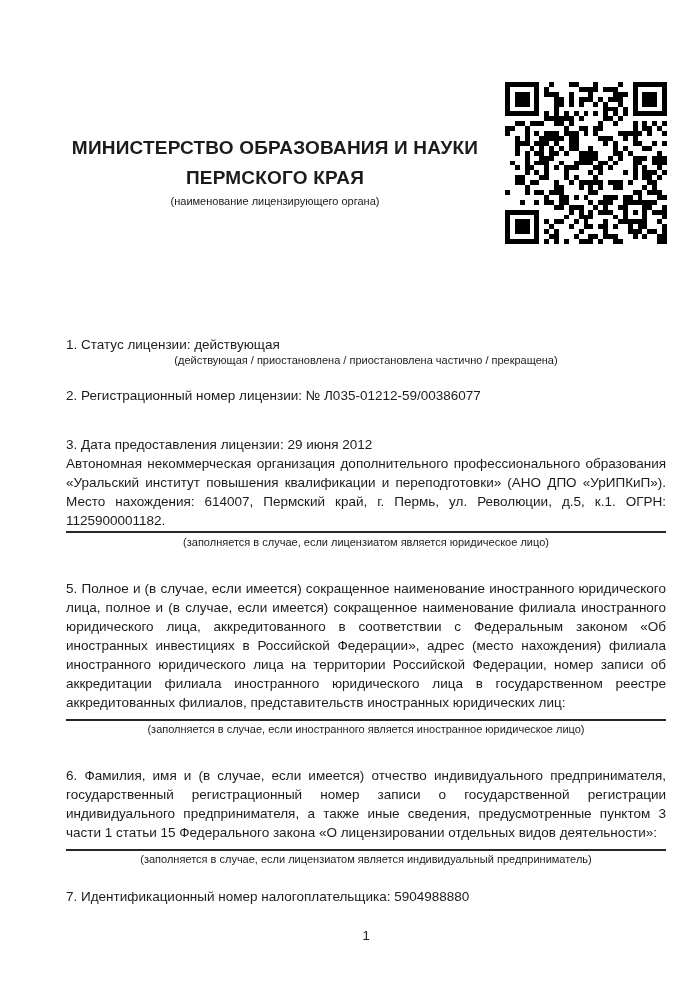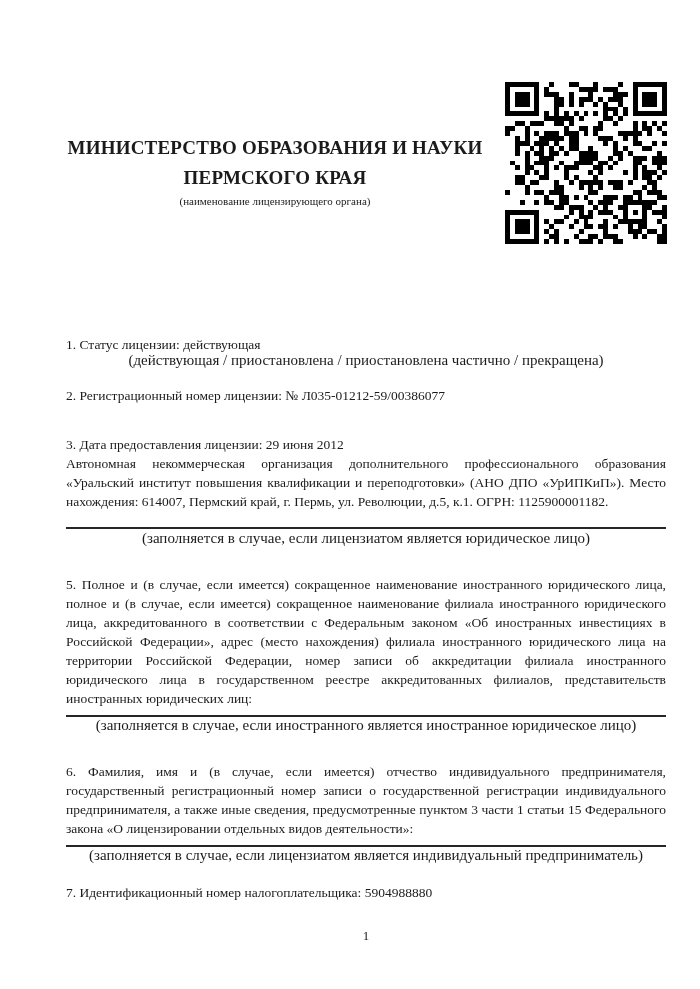--- a/index.html
+++ b/index.html
@@ -1,21 +1,21 @@
 <!DOCTYPE html>
 <html><head>
 <meta charset="utf-8">
 <style>
   html, body { margin: 0; padding: 0; background: #ffffff; }
   .page {
     position: relative;
     width: 700px;
     height: 989px;
     background: #ffffff;
-    font-family: Liberation Serif, serif;
+    font-family: Liberation Sans, sans-serif;
     color: #1b1b1b;
     overflow: hidden;
   }
 
   
   .ministry-block {
     position: absolute;
     left: 35px;
     top: 133px;
     width: 480px;
@@ -48,32 +48,32 @@
     top: 302px;
     width: 600px;
     font-size: 13.5px;
     line-height: 19px;
   }
   .doc-title { text-align: center; line-height: 18px; }
   .para { text-align: justify; margin: 0; }
   .single { text-align: left; margin: 0; }
   .caption {
     text-align: center;
-    font-size: 15px;
+    font-size: 11px;
     line-height: 13px;
     margin: 0;
   }
   .mt-item1 { margin-top: 33px; }
   .mt-item2 { margin-top: 19px; }
   .mt-sm { margin-top: 30px; }
   .mt-xs { margin-top: 9px; }
   .mt-item7 { margin-top: 21px; }
   .underlined {
     border-bottom: 2px solid #262626;
-    padding-bottom: 16px;
+    padding-bottom: 1px;
   }
   .fill-line {
     height: 7px;
     border-bottom: 2px solid #262626;
     margin-bottom: 2px;
   }
   .cap-gap { margin-top: 3px; }
 
   
   .page-number {

